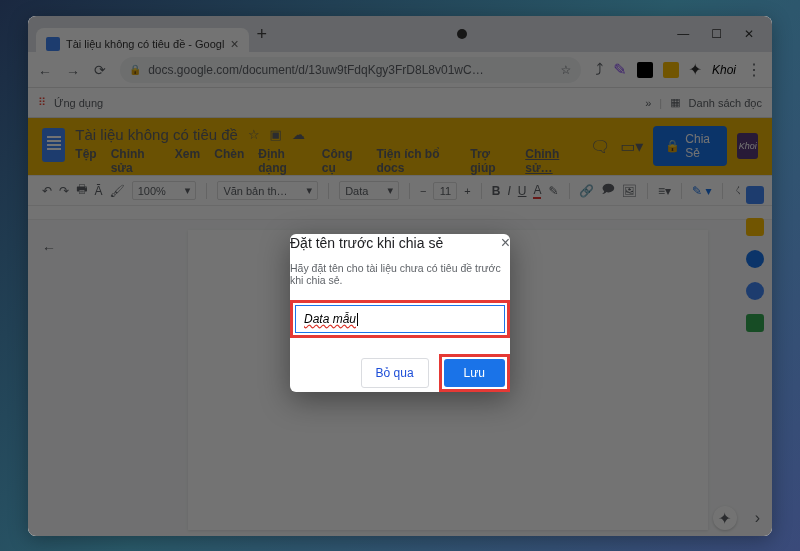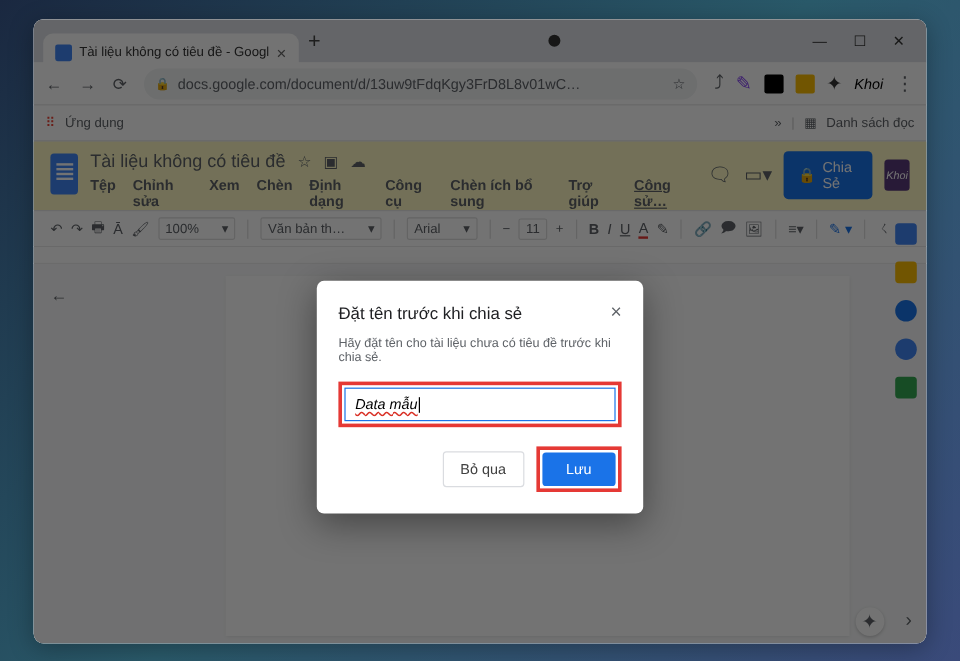--- a/index.html
+++ b/index.html
@@ -24,21 +24,21 @@
 .url-field { flex: 1; height: 26px; background: #f1f3f4; border-radius: 13px; display: flex; align-items: center; padding: 0 10px; gap: 6px; font-size: 12px; color: #5f6368; }
 .url-field .lock { font-size: 10px; }
 .ext-icons { display: flex; gap: 10px; align-items: center; }
 .ext { width: 16px; height: 16px; border-radius: 2px; }
 
 
 .bookmarks { height: 30px; background: #fff; display: flex; align-items: center; padding: 0 10px; gap: 8px; font-size: 11px; color: #5f6368; border-bottom: 1px solid #e0e0e0; }
 .bookmarks .right { margin-left: auto; display: flex; align-items: center; gap: 8px; }
 
 
-.docs-header { background: #fef9c3; padding: 8px 14px 0; display: flex; align-items: flex-start; gap: 10px; }
+.docs-header { background: #eab308; padding: 8px 14px 0; display: flex; align-items: flex-start; gap: 10px; }
 .docs-logo { width: 26px; height: 34px; background: #4285f4; border-radius: 3px; margin-top: 2px; position: relative; }
 .docs-logo::after { content: ''; position: absolute; left: 5px; top: 8px; width: 14px; height: 2px; background: #fff; box-shadow: 0 4px 0 #fff, 0 8px 0 #fff, 0 12px 0 #fff; }
 .doc-title-row { display: flex; align-items: center; gap: 10px; }
 .doc-title { font-size: 15px; color: #5f6368; }
 .doc-icon { font-size: 13px; color: #5f6368; }
 .menubar { display: flex; gap: 14px; font-size: 12px; color: #5f6368; margin-top: 4px; font-weight: bold; }
 .menubar .underlined { text-decoration: underline; }
 .header-right { margin-left: auto; display: flex; align-items: center; gap: 10px; }
 .share-btn { background: #1a73e8; color: #fff; padding: 6px 12px; border-radius: 4px; font-size: 12px; display: flex; align-items: center; gap: 5px; }
 .avatar { width: 26px; height: 26px; background: #5a3a7a; border-radius: 3px; color: #fff; font-size: 9px; display: flex; align-items: center; justify-content: center; font-style: italic; }
@@ -59,30 +59,30 @@
 .side-rail { position: absolute; right: 8px; top: 170px; display: flex; flex-direction: column; gap: 14px; }
 .rail-icon { width: 18px; height: 18px; border-radius: 3px; }
 
 
 .bottom { position: absolute; bottom: 6px; right: 12px; display: flex; gap: 18px; align-items: center; }
 
 
 .dim { position: absolute; inset: 0; background: rgba(0,0,0,0.55); }
 
 
-.dialog { position: absolute; left: 50%; top: 218px; transform: translateX(-50%); width: 272px; background: #fff; border-radius: 6px; box-shadow: 0 8px 30px rgba(0,0,0,0.4); padding: 18px; }
+.dialog { position: absolute; left: 50%; top: 218px; transform: translateX(-50%); width: 220px; background: #fff; border-radius: 6px; box-shadow: 0 8px 30px rgba(0,0,0,0.4); }
 .dialog-head { display: flex; align-items: center; }
 .dialog-title { font-size: 14px; color: #202124; font-weight: 500; }
 .dialog-close { margin-left: auto; font-size: 16px; color: #5f6368; }
 .dialog-desc { font-size: 10.5px; color: #5f6368; margin-top: 10px; }
 .input-wrap { margin-top: 14px; border: 3px solid #e53935; padding: 2px; font-style: italic; }
 .dialog-input { width: 100%; border: 1px solid #1a73e8; padding: 6px 8px; font-size: 12px; outline: none; }
 .cursor { display: inline-block; width: 1px; height: 13px; background: #000; vertical-align: middle; margin-left: 1px; }
 .dialog-actions { margin-top: 16px; display: flex; justify-content: flex-end; gap: 10px; align-items: center; }
-.btn-skip { border: 1px solid #dadce0; background: #fff; color: #404040; padding: 7px 14px; font-size: 12px; border-radius: 3px; }
+.btn-skip { border: 1px solid #dadce0; background: #fff; color: #1d4ed8; padding: 7px 14px; font-size: 12px; border-radius: 3px; }
 .save-wrap { border: 3px solid #e53935; padding: 2px; }
 .btn-save { background: #1a73e8; color: #fff; padding: 7px 20px; font-size: 12px; border-radius: 3px; border: none; }
 </style>
 </head>
 <body>
 
 <div class="chrome-window">
 
   <div class="titlebar">
     <div class="tab">
@@ -139,23 +139,23 @@
         <span class="doc-icon">▣</span>
         <span class="doc-icon">☁</span>
       </div>
       <div class="menubar">
         <span>Tệp</span>
         <span>Chỉnh sửa</span>
         <span>Xem</span>
         <span>Chèn</span>
         <span>Định dạng</span>
         <span>Công cụ</span>
-        <span>Chèn ích bổ sung</span>
+        <span>Tiện ích bổ docs</span>
         <span>Trợ giúp</span>
-        <span class="underlined">Công sử…</span>
+        <span class="underlined">Chỉnh sử…</span>
       </div>
     </div>
     <div class="header-right">
       <span style="color:#5f6368">🗨</span>
       <span style="color:#5f6368">▭▾</span>
       <div class="share-btn">
         <span>🔒</span>
         <span>Chia Sẻ</span>
       </div>
       <div class="avatar">Khoi</div>
@@ -172,21 +172,21 @@
         <span>100%</span>
         <span>▾</span>
       </span>
     <span class="sep"></span>
     <span class="sel">
         <span>Văn bản th…</span>
         <span>▾</span>
       </span>
     <span class="sep"></span>
     <span class="sel">
-        <span>Arial</span>
+        <span>Data</span>
         <span>▾</span>
       </span>
     <span class="sep"></span>
     <span>−</span>
     <span class="sel" style="width:24px;justify-content:center">11</span>
     <span>+</span>
     <span class="sep"></span>
     <span class="icon"><b>B</b></span>
     <span class="icon"><i>I</i></span>
     <span class="icon"><u>U</u></span>

